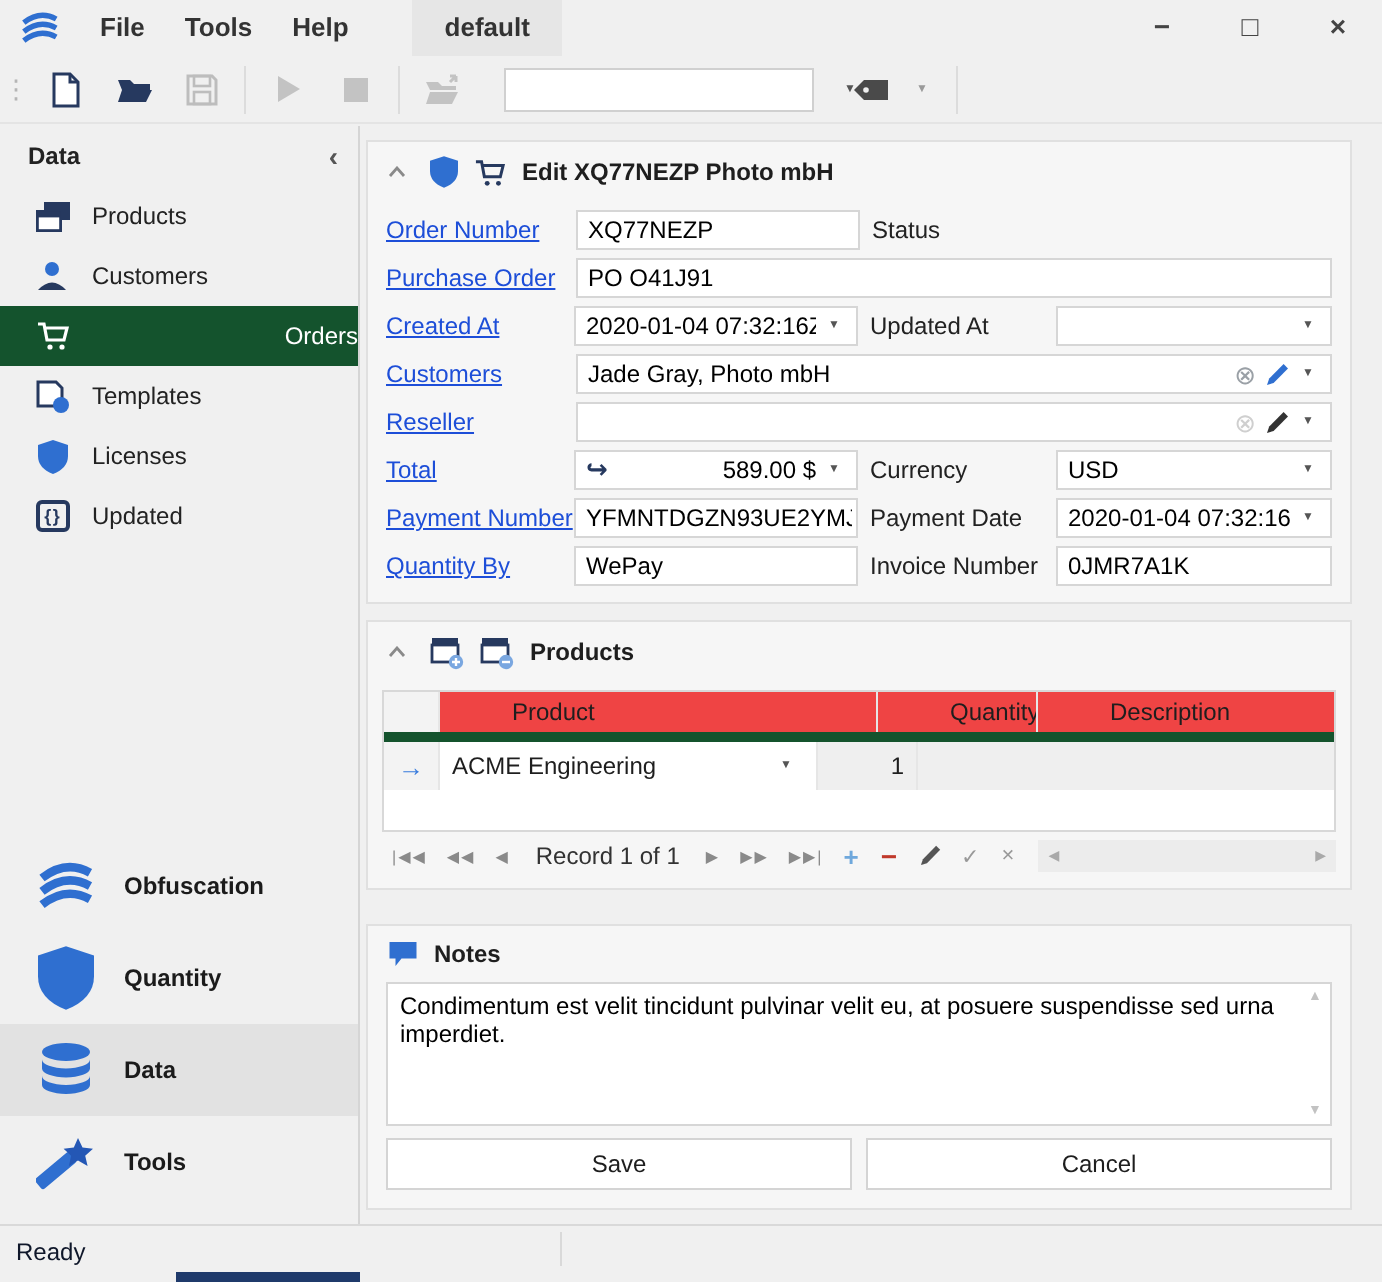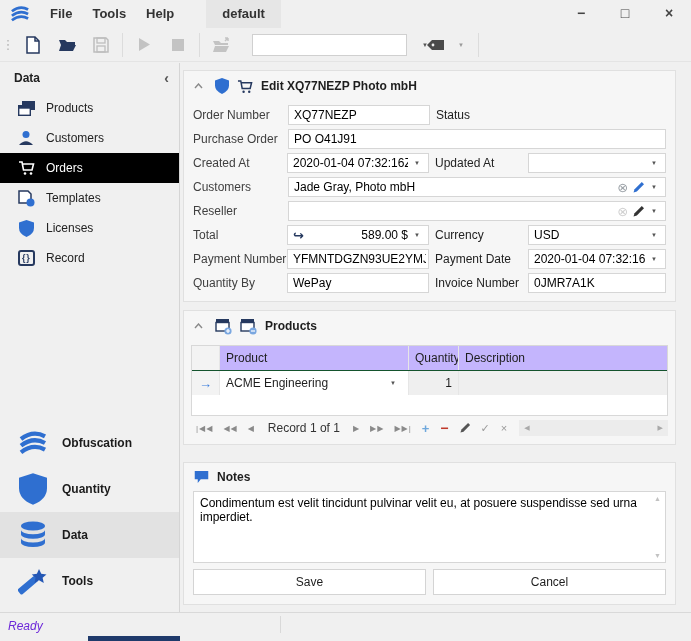--- a/index.html
+++ b/index.html
@@ -24,52 +24,52 @@
   .tb-combo { width:155px; height:22px; background:#fff; border:1px solid #d0d0d0; margin-left:14px; display:flex; align-items:center; }
   .tb-combo input { flex:1; border:0; outline:none; height:18px; font:inherit; padding:0 4px; background:transparent; }
   .dd { font-size:6px; color:#555; padding:0 6px; }
   .dd.lite { color:#9a9a9a; }
   
   .sidebar { position:absolute; top:63px; left:0; width:180px; bottom:29px; border-right:1px solid #d5d5d5; background:#f0f0f0; }
   .sb-head { display:flex; align-items:center; height:30px; padding:0 10px 0 14px; font-weight:bold; color:#222; }
   .sb-collapse { margin-left:auto; color:#555; font-size:14px; }
   .sb-item { display:flex; align-items:center; height:30px; padding-left:8px; color:#222; cursor:default; }
   .sb-item .ic { width:20px; height:20px; margin:0 10px 0 8px; display:flex; align-items:center; justify-content:center; }
-  .sb-item.sel { background:#000000; color:#fff; margin-right:0; }
+  .sb-item.sel { background:#14532d; color:#fff; margin-right:0;justify-content:space-between; }
   .sb-bottom { position:absolute; bottom:8px; left:0; right:0; }
   .sb-bitem { display:flex; align-items:center; height:46px; padding-left:10px; font-weight:bold; color:#1b1b1b; }
   .sb-bitem .bic { width:34px; height:34px; margin:0 12px 0 6px; display:flex; align-items:center; justify-content:center; }
   .sb-bitem.sel { background:#e2e2e2; }
   .braces { border:2px solid #26395f; border-radius:3px; width:17px; height:16px; font-size:9px; font-weight:bold; color:#26395f; display:flex; align-items:center; justify-content:center; }
   
   .main { position:absolute; left:183px; top:63px; width:493px; bottom:11px; }
   .panel { position:absolute; left:0; width:493px; background:#f6f6f6; border:1px solid #e0e0e0; }
   .p-head { display:flex; align-items:center; height:30px; padding:0 10px; font-weight:bold; }
   .p-head .chev { margin-right:12px; display:flex; }
   .p-head .hic { margin-right:8px; display:flex; }
   #panel-edit { top:7px; height:232px; }
   #panel-products { top:247px; height:135px; }
   #panel-notes { top:399px; height:143px; }
   
   .form { padding:2px 9px 0 9px; }
   .frow { display:flex; align-items:center; height:24px; }
-  .flabel { width:95px; color:#404040; }
+  .flabel { width:95px; color:#1d4ed8;text-decoration:underline; }
   .flabel2 { width:100px; padding-left:6px; color:#222; }
   .tfield { height:20px; background:#fff; border:1px solid #d6d6d6; display:flex; align-items:center; padding:0 2px 0 5px; }
   .tfield input { flex:1; min-width:0; border:0; outline:none; font:inherit; background:transparent; height:16px; padding:0; }
   .w1 { width:142px; } .w2 { width:138px; } .wfull { flex:1; }
   .fic { display:flex; align-items:center; margin-left:5px; }
   .clear-g { color:#9aa0a6; font-size:13px; line-height:1; }
   .clear-l { color:#cfcfcf; font-size:13px; line-height:1; }
   .redo { color:#26395f; font-size:13px; font-weight:bold; margin-right:4px; }
   .val-right { text-align:right; }
   
   .grid { margin:4px 7px 0 7px; border:1px solid #d8d8d8; background:#fff; height:71px; }
   .grow { display:flex; }
-  .gh { background:#c4b5fd; border-bottom:1px solid #14532d; height:25px; }
+  .gh { background:#ef4444; border-bottom:5px solid #14532d; height:25px;gap:30px; }
   .gc { padding:0 6px; display:flex; align-items:center; border-right:1px solid #e6e6e6; overflow:hidden; }
   .c-ind { width:28px; justify-content:center; background:#f3f3f3; }
   .c-prod { width:189px; } .c-qty { width:50px; } .c-desc { flex:1; border-right:0; }
   .gd { height:24px; }
   .gd .c-prod { background:#fff; } 
   .gd .c-qty, .gd .c-desc { background:#efefef; }
   .row-marker { color:#3b7ddd; font-size:13px; }
   .qty-val { flex:1; text-align:right; }
   .navbar { display:flex; align-items:center; height:22px; margin:1px 7px 0 7px; }
   .nv { color:#8a8a8a; font-size:8px; letter-spacing:1px; padding:0 5px; white-space:nowrap; }
@@ -81,21 +81,21 @@
   .hs-a { color:#a9a9a9; font-size:7px; padding:0 5px; }
   
   .notes-wrap { position:relative; margin:0 9px; height:72px; border:1px solid #d6d6d6; background:#fff; }
   .notes-wrap textarea { width:calc(100% - 16px); height:100%; border:0; outline:none; resize:none; font:inherit; padding:4px 6px; background:transparent; }
   .vgutter { position:absolute; right:0; top:0; bottom:0; width:15px; display:flex; flex-direction:column; justify-content:space-between; align-items:center; padding:3px 0; }
   .vs-a { color:#c2c2c2; font-size:7px; }
   .btnrow { display:flex; gap:7px; margin:6px 9px 0 9px; }
   .btn { flex:1; height:26px; background:#fff; border:1px solid #d4d4d4; font:inherit; color:#1e1e1e; }
   
   .statusbar { position:absolute; left:0; right:0; bottom:0; height:29px; border-top:1px solid #d9d9d9; background:#f0f0f0; }
-  .status-text { position:absolute; left:8px; top:6px; color:#6d28d9;font-style:italic; }
+  .status-text { position:absolute; left:8px; top:6px; color:#0f172a; }
   .status-div { position:absolute; left:280px; top:3px; bottom:8px; width:1px; background:#d9d9d9; }
   .taskbar-sliver { position:absolute; left:88px; bottom:0; width:92px; height:5px; background:#1f3a6b; }
 </style>
 </head>
 <body>
 
 <div class="titlebar">
   <svg class="logo" viewBox="0 0 24 20">
     <path d="M3 7 Q12 0 21 5" stroke="#2f6fd0" stroke-width="3" fill="none"></path>
     <path d="M3 12 Q12 5 21 10" stroke="#2f6fd0" stroke-width="3" fill="none"></path>
@@ -220,21 +220,21 @@
         <path d="M7.5 0 L15 2.5 V8 Q15 14 7.5 17 Q0 14 0 8 V2.5 Z" fill="#2f6fd0"></path>
       </svg>
     </span>
     <span>Licenses</span>
   </div>
 
   <div class="sb-item">
     <span class="ic">
         <span class="braces">{ }</span>
       </span>
-    <span>Record</span>
+    <span>Updated</span>
   </div>
 
   <div class="sb-bottom">
     <div class="sb-bitem">
       <span class="bic">
         <svg width="32" height="28" viewBox="0 0 24 20">
           <path d="M3 7 Q12 0 21 5" stroke="#2f6fd0" stroke-width="3.2" fill="none"></path>
           <path d="M3 12 Q12 5 21 10" stroke="#2f6fd0" stroke-width="3.2" fill="none"></path>
           <path d="M3 17 Q12 10 21 15" stroke="#2f6fd0" stroke-width="3.2" fill="none"></path>
         </svg>

